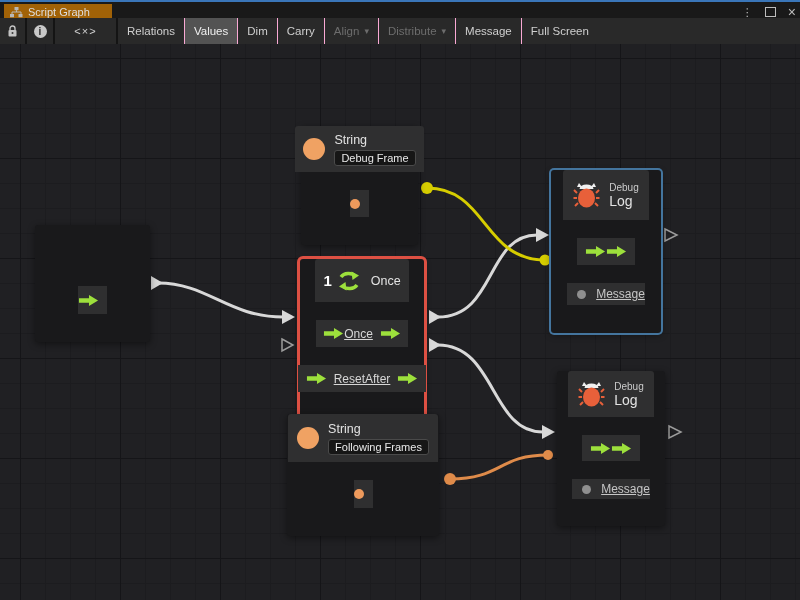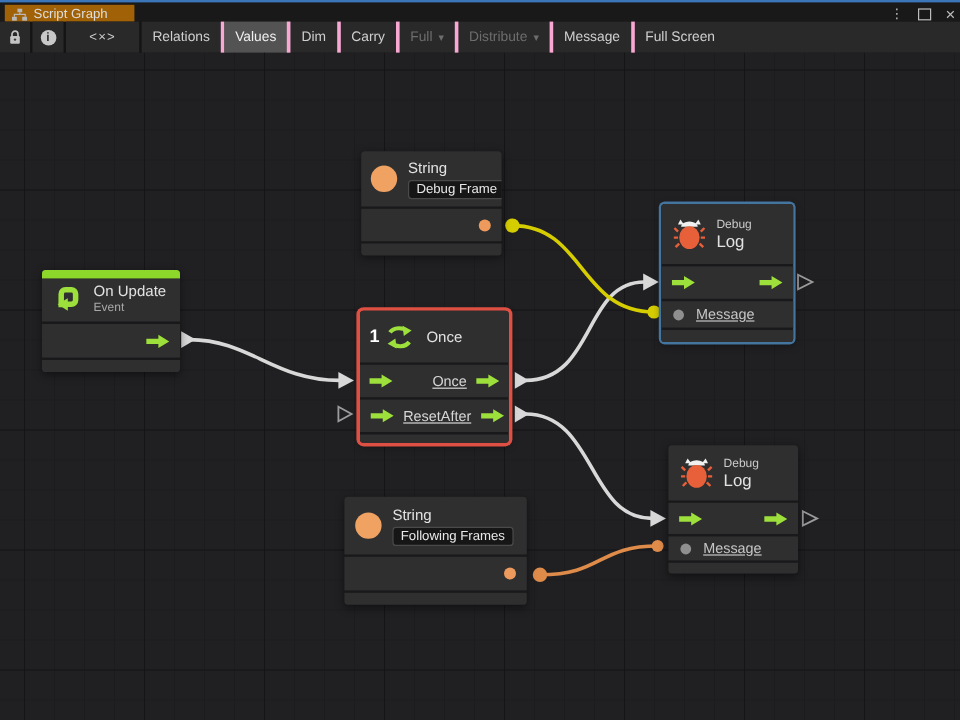--- a/index.html
+++ b/index.html
@@ -22,39 +22,39 @@
   .g-info{width:26px;}
   .g-code{width:61px;font-size:11px;color:#cfcfcf;justify-content:center;letter-spacing:1px;}
   .g-graph{flex:0 0 242px;padding:0 8px;gap:6px;box-sizing:border-box;}
   .graph-name{font-size:11px;color:#cfcfcf;margin-right:14px;}
   .zoom-label{font-size:11px;color:#b5b5b5;margin-right:6px;}
   .slider{position:relative;width:88px;height:12px;display:flex;align-items:center;}
   .slider-track{width:100%;height:2px;background:#6a6a6a;}
   .slider-handle{position:absolute;right:2px;top:1px;width:10px;height:10px;border-radius:50%;background:#969696;}
   .zoom-value{font-size:11px;color:#b5b5b5;margin-left:6px;}
   .g-buttons{flex:1;gap:0;padding:0;}
-  .tbtn{height:100%;display:flex;align-items:center;padding:0 9px;font-size:11.5px;color:#cfcfcf;border-right:3px solid #f9a8d4;white-space:nowrap;cursor:default;}
+  .tbtn{height:100%;display:flex;align-items:center;padding:0 9px;font-size:11.5px;color:#cfcfcf;border-right:1px solid #f9a8d4;white-space:nowrap;cursor:default;}
   .tbtn.active{background:#535353;color:#f0f0f0;}
   .tbtn.disabled{color:#6d6d6d;}
   .tbtn .caret{margin-left:5px;font-size:9px;}
   .tbtn:last-child{border-right:none;}
 
   
   .canvas{position:absolute;left:0;top:44px;width:800px;height:556px;background-color:#202023;
     background-image:
       linear-gradient(to right,#151518 1px,transparent 1px),
       linear-gradient(to bottom,#151518 1px,transparent 1px),
       linear-gradient(to right,#1c1c1f 1px,transparent 1px),
       linear-gradient(to bottom,#1c1c1f 1px,transparent 1px);
     background-size:100px 100px,100px 100px,25px 25px,25px 25px;
     background-position:20px 14px,20px 14px,20px 14px,20px 14px;}
   .wires{position:absolute;left:0;top:0;width:800px;height:556px;}
 
   
-  .node{position:absolute;display:flex;flex-direction:column;gap:2px;background:#19191b;border-radius:3px;box-shadow:0 2px 7px rgba(0,0,0,.45);}
+  .node{position:absolute;display:flex;flex-direction:column;gap:18px;background:#19191b;border-radius:3px;box-shadow:0 2px 7px rgba(0,0,0,.45);align-items:center;}
   .node.sel-blue{box-shadow:0 0 0 2px #44759e,0 2px 7px rgba(0,0,0,.45);}
   .node.sel-red{box-shadow:0 0 0 3px #dd5043,0 2px 7px rgba(0,0,0,.45);}
   .sec{background:#2f2f30;}
   .node .sec:first-child{border-radius:3px 3px 0 0;overflow:hidden;}
   .node .sec:last-child{border-radius:0 0 3px 3px;}
   .hdr{display:flex;align-items:center;gap:9px;box-sizing:border-box;}
   .hcol{display:flex;flex-direction:column;}
   .ntitle{font-size:12.5px;color:#e2e2e2;white-space:nowrap;}
   .nkicker{font-size:10px;color:#cbcbcb;white-space:nowrap;}
   .nsub{font-size:10px;color:#a9a9a9;margin-top:1px;}
@@ -109,21 +109,21 @@
     <span class="tbtn active">
         <span>Values</span>
       </span>
     <span class="tbtn">
         <span>Dim</span>
       </span>
     <span class="tbtn">
         <span>Carry</span>
       </span>
     <span class="tbtn disabled">
-        <span>Full</span>
+        <span>Align</span>
         <span class="caret">▾</span>
       </span>
     <span class="tbtn disabled">
         <span>Distribute</span>
         <span class="caret">▾</span>
       </span>
     <span class="tbtn">
         <span>Message</span>
       </span>
     <span class="tbtn">
@@ -207,30 +207,20 @@
     <div class="sec prow" style="height:22px;gap:10px;padding-left:10px;">
       <span class="dot-gray"></span>
       <span class="plabel" style="color:#c6c6c6;">Message</span>
     </div>
     <div class="sec" style="height:10px;"></div>
   </div>
 
   <div class="node" style="left:35px;top:181px;width:115px;">
     <div class="sec" style="height:43px;">
       <div class="greenbar"></div>
-      <div class="hdr" style="padding:3px 8px;gap:8px;">
-        <svg width="27" height="27" viewBox="0 0 27 27">
-          <path d="M8 21 V10 a3.5 3.5 0 0 1 3.5-3.5 h5 a3.5 3.5 0 0 1 3.5 3.5 v5 a3.5 3.5 0 0 1 -3.5 3.5 h-6" stroke="#9de03c" stroke-width="4.6" fill="none"></path>
-          <polygon points="13.5,13.5 13.5,24 5,18.5" fill="#9de03c"></polygon>
-        </svg>
-        <span class="hcol">
-          <span class="ntitle">On Update</span>
-          <span class="nsub">Event</span>
-        </span>
-      </div>
     </div>
     <div class="sec prow" style="height:28px;justify-content:flex-end;padding-right:8px;">
       <svg width="21" height="13" viewBox="0 0 22 13">
           <path d="M1 4.2 H11.5 V0.8 L21 6.5 L11.5 12.2 V8.8 H1 Z" fill="#9de03c"></path>
         </svg>
     </div>
     <div class="sec" style="height:10px;"></div>
   </div>
 
   <div class="node sel-red" style="left:300px;top:215px;width:124px;">

